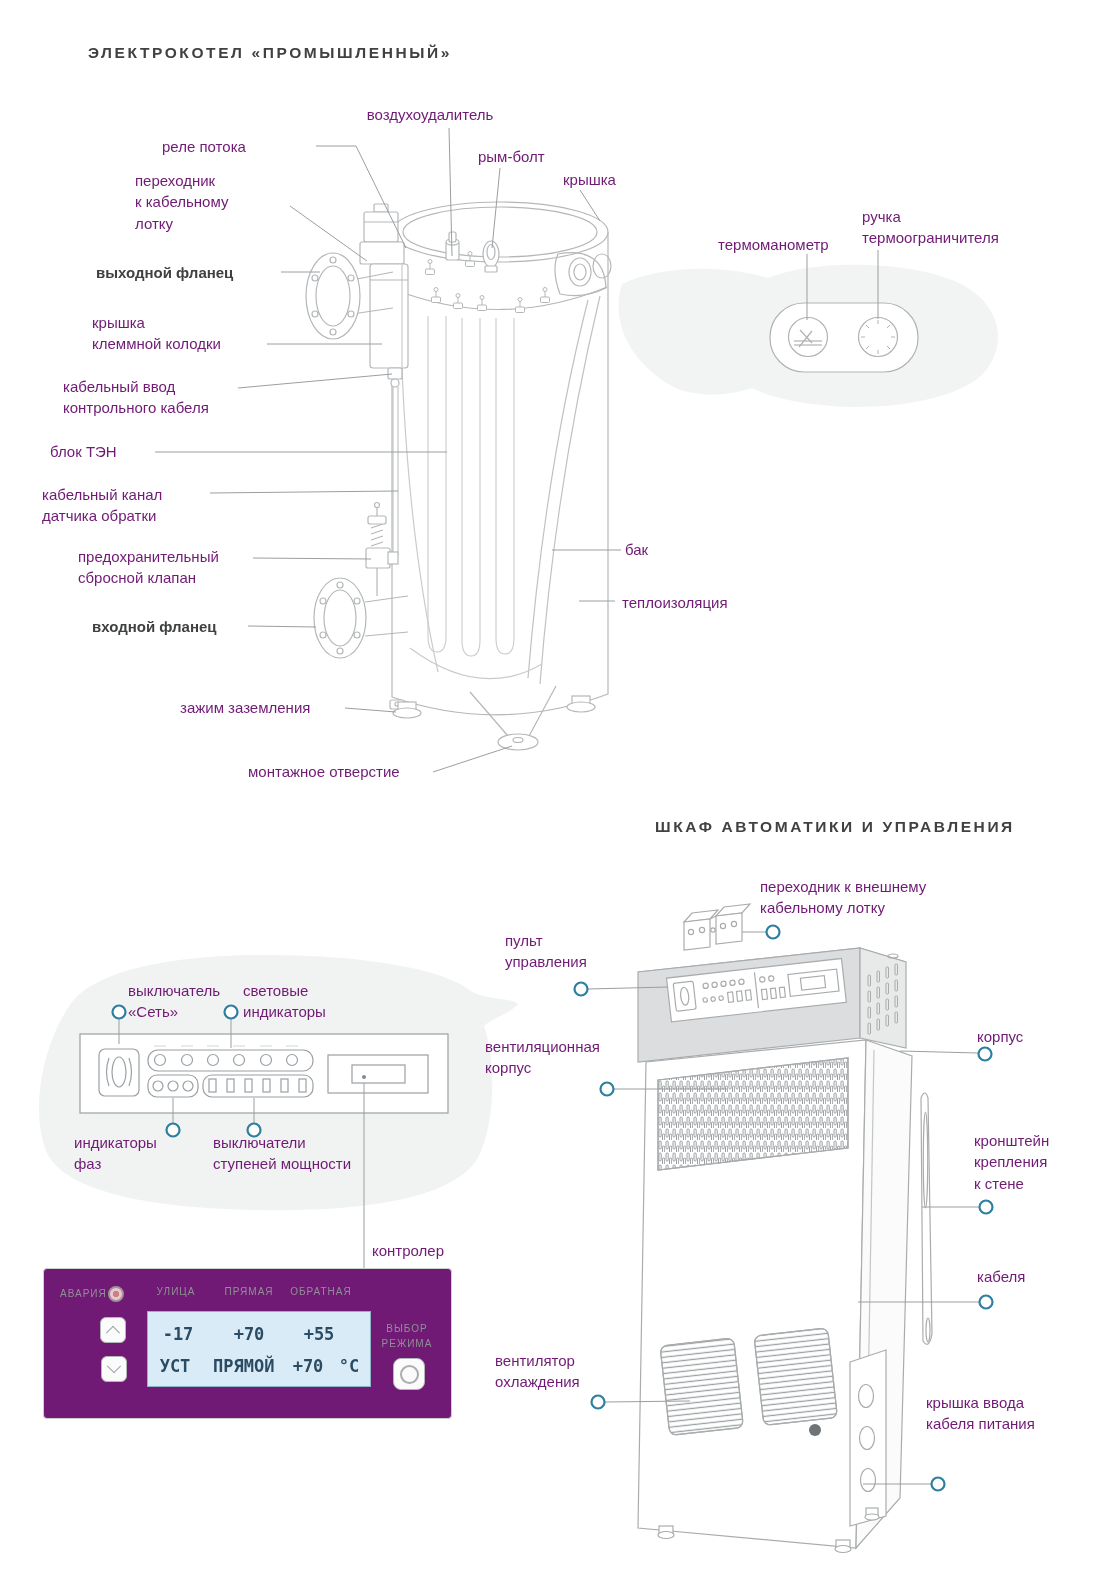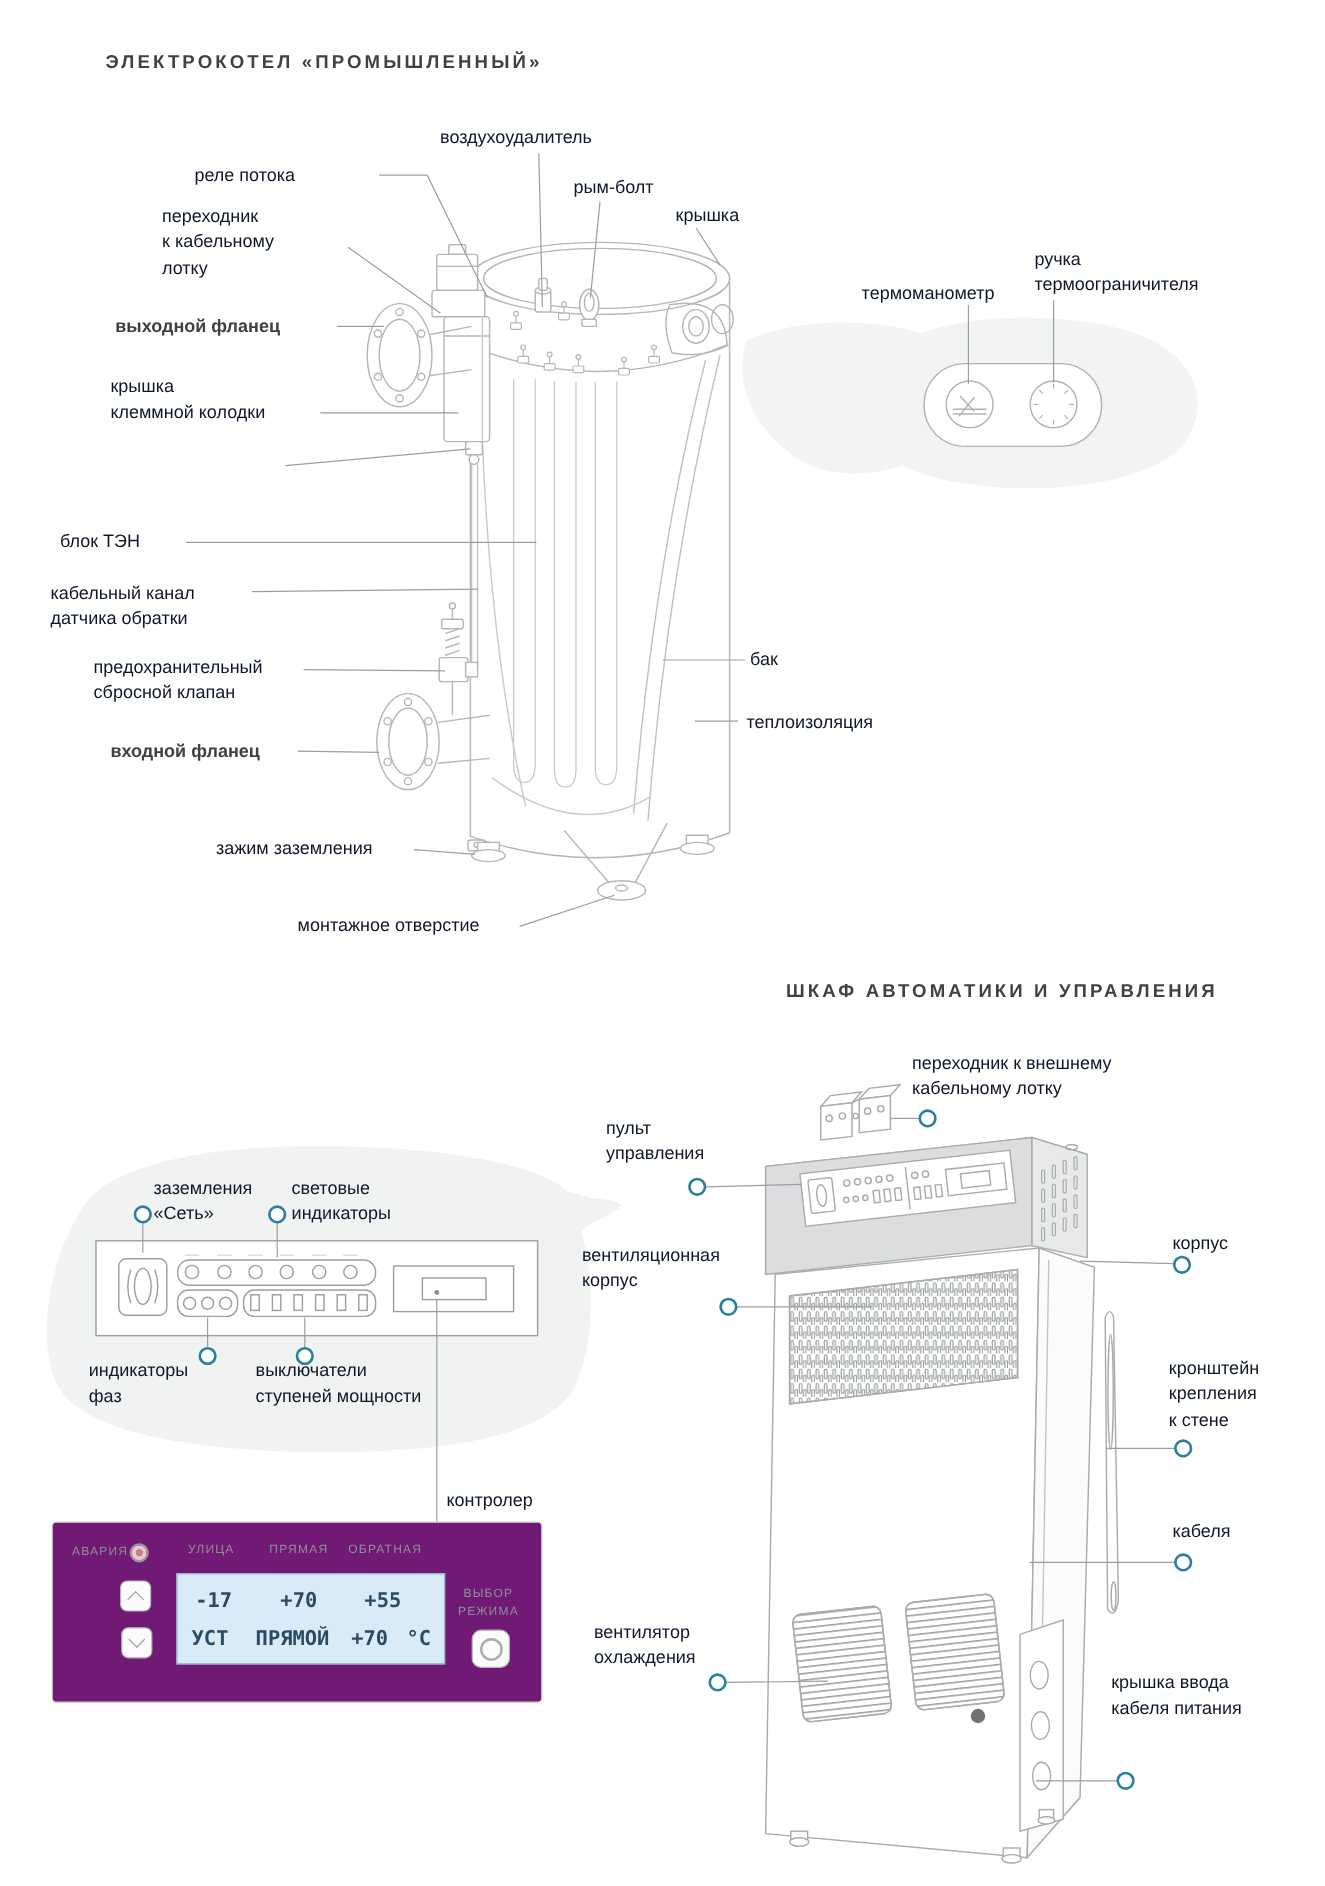--- a/index.html
+++ b/index.html
@@ -1,21 +1,21 @@
 <!DOCTYPE html>
 <html><head>
 <meta charset="utf-8">
 <style>
   html,body{margin:0;padding:0;background:#fff;}
   #stage{position:relative;width:1104px;height:1572px;background:#fff;overflow:hidden;
          font-family:"Liberation Sans",sans-serif;padding-left:45px;}
   #art{position:absolute;left:0;top:0;}
   .ttl{position:absolute;font-size:15.5px;font-weight:bold;letter-spacing:2.6px;
        color:#3f4143;white-space:nowrap;}
-  .lbl{position:absolute;font-size:15px;line-height:1.42;color:#0f172a;white-space:pre-line;}
+  .lbl{position:absolute;font-size:15px;line-height:1.42;color:#701a75;white-space:pre-line;}
   .lbl.b{font-weight:bold;color:#3e4042;}
   .r{} .c{text-align:center;}
   
   .ctrl{position:absolute;left:43px;top:1268px;width:407px;height:149px;background:#701a75;
         border:1px solid #cdd0d1;border-radius:4px;}
   .cap{position:absolute;font-size:10px;letter-spacing:1px;color:#8e9194;white-space:pre-line;}
   .led{position:absolute;left:64px;top:17px;width:12px;height:12px;border-radius:50%;
        border:2px solid #a2939a;background:radial-gradient(circle,#c97f8d 0 3px,#e9c9ce 3px);}
   .abtn{position:absolute;width:24px;height:24px;border:1.5px solid #b3b6b8;border-radius:6px;
         background:#fbfbfb;display:flex;align-items:center;justify-content:center;}
@@ -405,20 +405,22 @@
   <div class="ttl" style="left:655px;top:818px">ШКАФ АВТОМАТИКИ И УПРАВЛЕНИЯ</div>
 
   <div class="lbl c" style="left:330px;top:104px;width:200px">воздухоудалитель</div>
   <div class="lbl r" style="left:162px;top:136px;width:150px">реле потока</div>
   <div class="lbl r" style="left:135px;top:170px;width:150px">переходник
 к кабельному
 лотку</div>
   <div class="lbl r b" style="left:96px;top:262px;width:180px">выходной фланец</div>
   <div class="lbl r" style="left:92px;top:312px;width:170px">крышка
 клеммной колодки</div>
+  <div class="lbl r" style="left:63px;top:376px;width:170px">кабельный ввод
+контрольного кабеля</div>
   <div class="lbl r" style="left:50px;top:441px;width:100px">блок ТЭН</div>
   <div class="lbl r" style="left:42px;top:484px;width:160px">кабельный канал
 датчика обратки</div>
   <div class="lbl r" style="left:78px;top:546px;width:170px">предохранительный
 сбросной клапан</div>
   <div class="lbl r b" style="left:92px;top:616px;width:150px">входной фланец</div>
   <div class="lbl r" style="left:180px;top:697px;width:160px">зажим заземления</div>
   <div class="lbl r" style="left:248px;top:761px;width:180px">монтажное отверстие</div>
   <div class="lbl" style="left:563px;top:169px;width:70px">крышка</div>
   <div class="lbl" style="left:478px;top:146px;width:90px">рым-болт</div>
@@ -437,21 +439,21 @@
   <div class="lbl" style="left:977px;top:1026px;width:90px">корпус</div>
   <div class="lbl" style="left:974px;top:1130px;width:110px">кронштейн
 крепления
 к стене</div>
   <div class="lbl" style="left:977px;top:1266px;width:70px">кабеля</div>
   <div class="lbl r" style="left:495px;top:1350px;width:130px">вентилятор
 охлаждения</div>
   <div class="lbl" style="left:926px;top:1392px;width:140px">крышка ввода
 кабеля питания</div>
 
-  <div class="lbl" style="left:128px;top:980px;width:110px">заземления
+  <div class="lbl" style="left:128px;top:980px;width:110px">выключатель
 «Сеть»</div>
   <div class="lbl" style="left:243px;top:980px;width:110px">световые
 индикаторы</div>
   <div class="lbl r" style="left:74px;top:1132px;width:100px">индикаторы
 фаз</div>
   <div class="lbl" style="left:213px;top:1132px;width:160px">выключатели
 ступеней мощности</div>
   <div class="lbl" style="left:372px;top:1240px;width:100px">контролер</div>
 
   <div class="ctrl">

